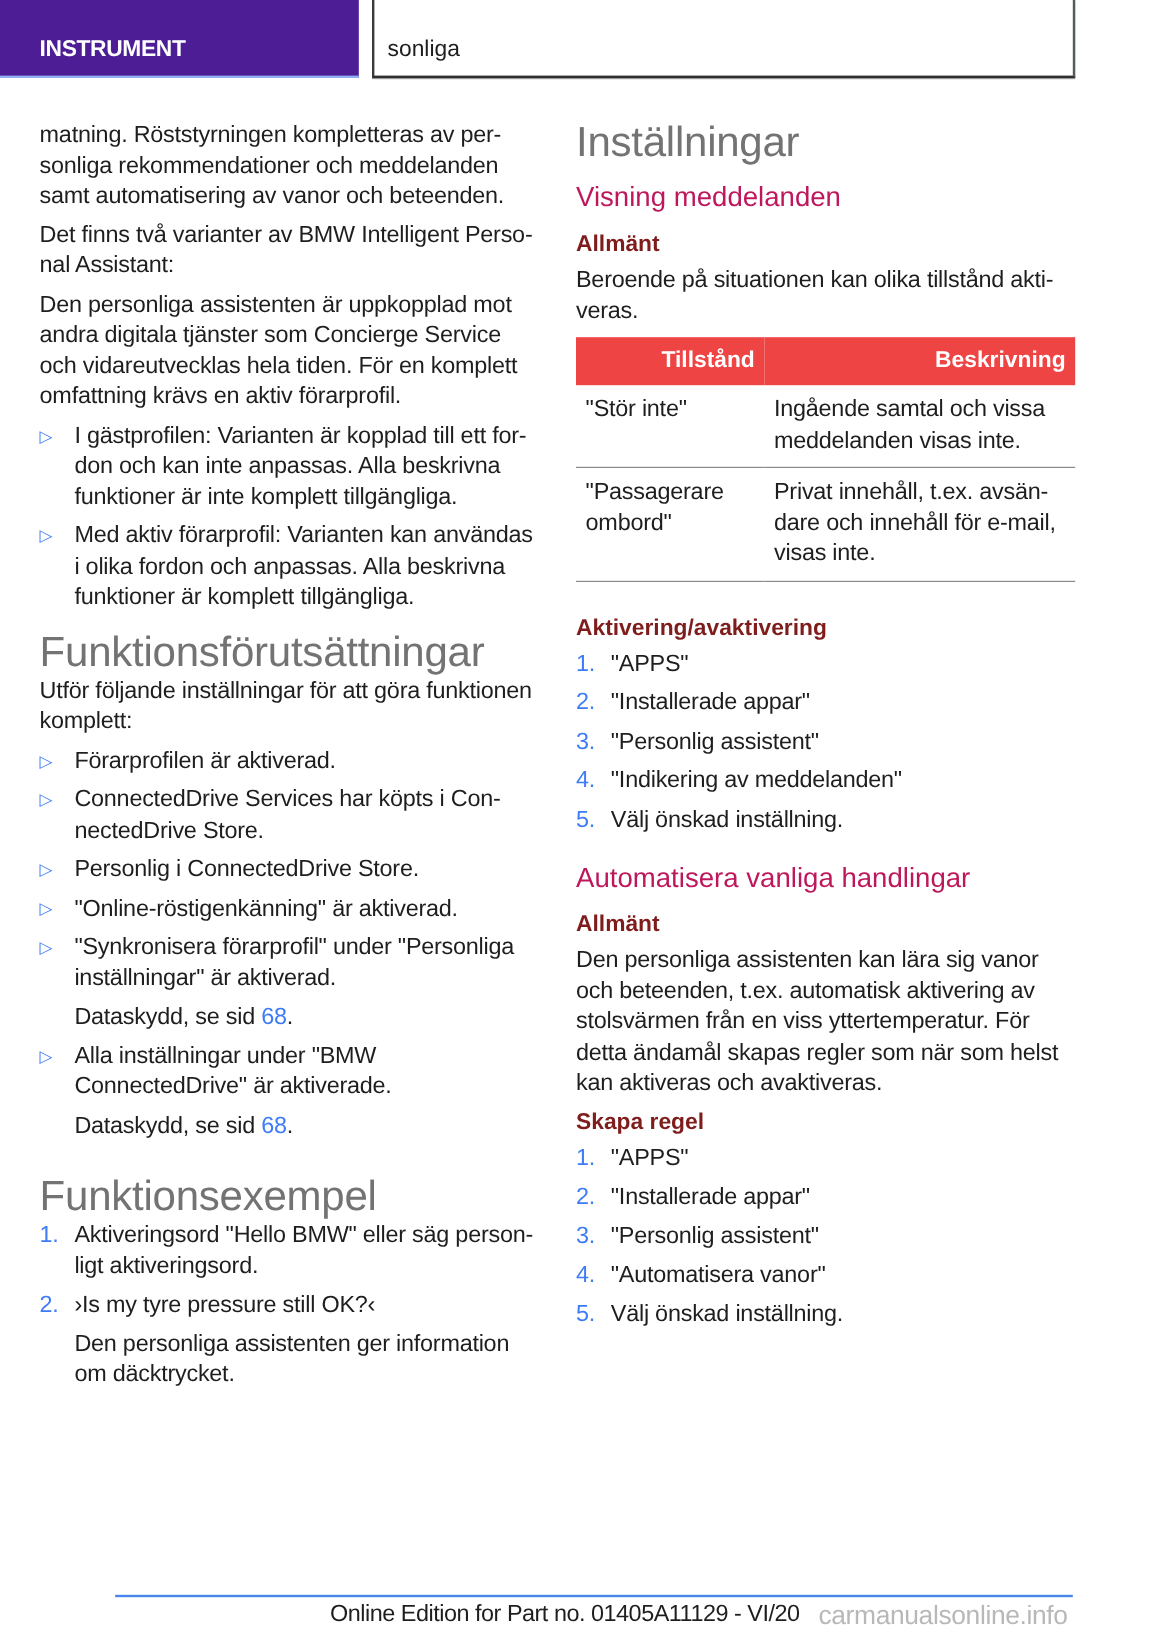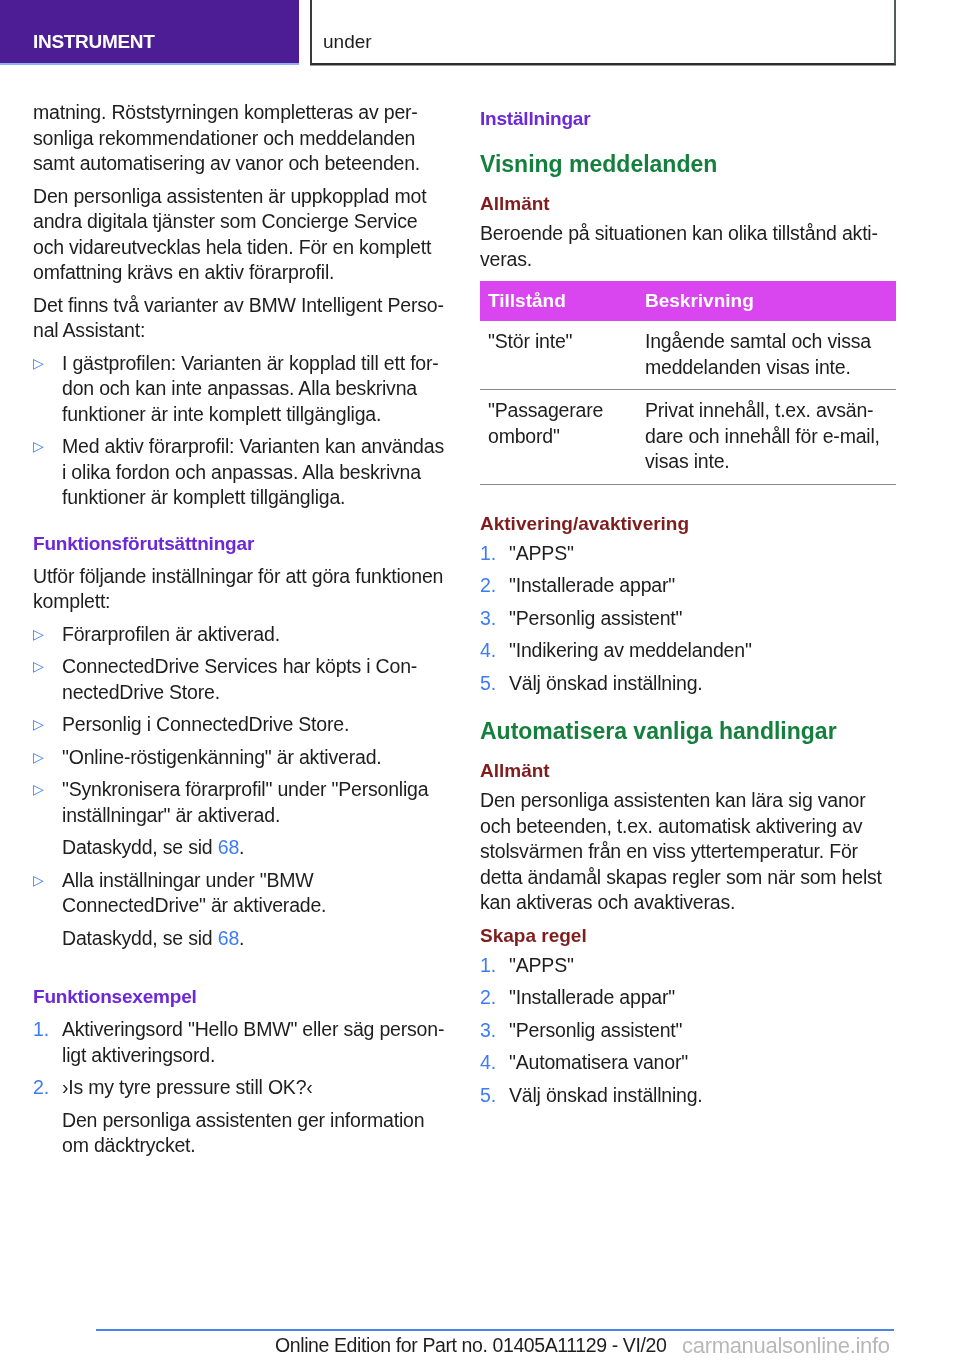--- a/index.html
+++ b/index.html
@@ -34,26 +34,26 @@
 
     .col { position: absolute; top: 100px; width: 418px; }
     .col.left { left: 33px; }
     .col.right { left: 480px; width: 416px; }
 
     p.body {
       font-size: 19.5px; line-height: 25.5px; margin-bottom: 7px;
       letter-spacing: -0.2px;
     }
     h2.h1 {
-      font-size: 19px; font-weight: bold; color: #6d28d9;
+      font-size: 35px; font-weight: normal; color: #737373;
       line-height: 32px; margin-top: 13px; margin-bottom: 4px;
       letter-spacing: -0.2px;
     }
     h3.h2 {
-      font-size: 23px; font-weight: bold; color: #15803d;
+      font-size: 23px; font-weight: normal; color: #be185d;
       line-height: 30px; margin-top: 14px; margin-bottom: 12px;
     }
     h4.h3 {
       font-size: 19px; font-weight: bold; color: #7f1d1d;
       line-height: 25px; margin-bottom: 5px;
     }
 
     ul.tri, ol.num { list-style: none; }
     ul.tri li, ol.num li {
       position: relative; padding-left: 29px;
@@ -66,21 +66,21 @@
     ol.num li .mk {
       position: absolute; left: 0; top: 0; color: #3d7cf5;
     }
     .sub { display: block; margin-top: 7px; }
     .link { color: #3d7cf5; }
 
     table.tbl {
       width: 416px; border-collapse: collapse; margin-top: 9px;
     }
     table.tbl th {
-      background: #d946ef; color: #ffffff; text-align: left;
+      background: #ef4444; color: #ffffff; text-align: right;
       font-size: 19px; font-weight: bold; height: 40px;
       padding: 0 8px;
     }
     table.tbl td {
       font-size: 19.5px; line-height: 25.5px; vertical-align: top;
       padding: 8px 8px 9px 8px; border-bottom: 1.5px solid #8a8a8a;
       letter-spacing: -0.2px;
     }
     table.tbl th:first-child, table.tbl td:first-child { width: 157px; }
 
@@ -101,27 +101,27 @@
       font-size: 22px; color: #b8b8b8; letter-spacing: -0.3px;
     }
   </style>
 </head>
 <body>
 
 <div class="hdr-tab">
   <span>INSTRUMENT</span>
 </div>
 <div class="hdr-box">
-  <span>under</span>
+  <span>sonliga</span>
 </div>
 
 <div class="col left">
   <p class="body">matning. Röststyrningen kompletteras av per­sonliga rekommendationer och meddelanden samt automatisering av vanor och beteenden.</p>
+  <p class="body">Det finns två varianter av BMW Intelligent Perso­nal Assistant:</p>
   <p class="body">Den personliga assistenten är uppkopplad mot andra digitala tjänster som Concierge Service och vidareutvecklas hela tiden. För en komplett omfattning krävs en aktiv förarprofil.</p>
-  <p class="body">Det finns två varianter av BMW Intelligent Perso­nal Assistant:</p>
 
   <ul class="tri">
     <li><span class="mk">▷</span><span>I gästprofilen: Varianten är kopplad till ett for­don och kan inte anpassas. Alla beskrivna funktioner är inte komplett tillgängliga.</span></li>
     <li><span class="mk">▷</span><span>Med aktiv förarprofil: Varianten kan användas i olika fordon och anpassas. Alla beskrivna funktioner är komplett tillgängliga.</span></li>
   </ul>
 
   <h2 class="h1" style="margin-top:17px;">Funktionsförutsättningar</h2>
   <p class="body">Utför följande inställningar för att göra funktionen komplett:</p>
   <ul class="tri">
     <li><span class="mk">▷</span><span>Förarprofilen är aktiverad.</span></li>

